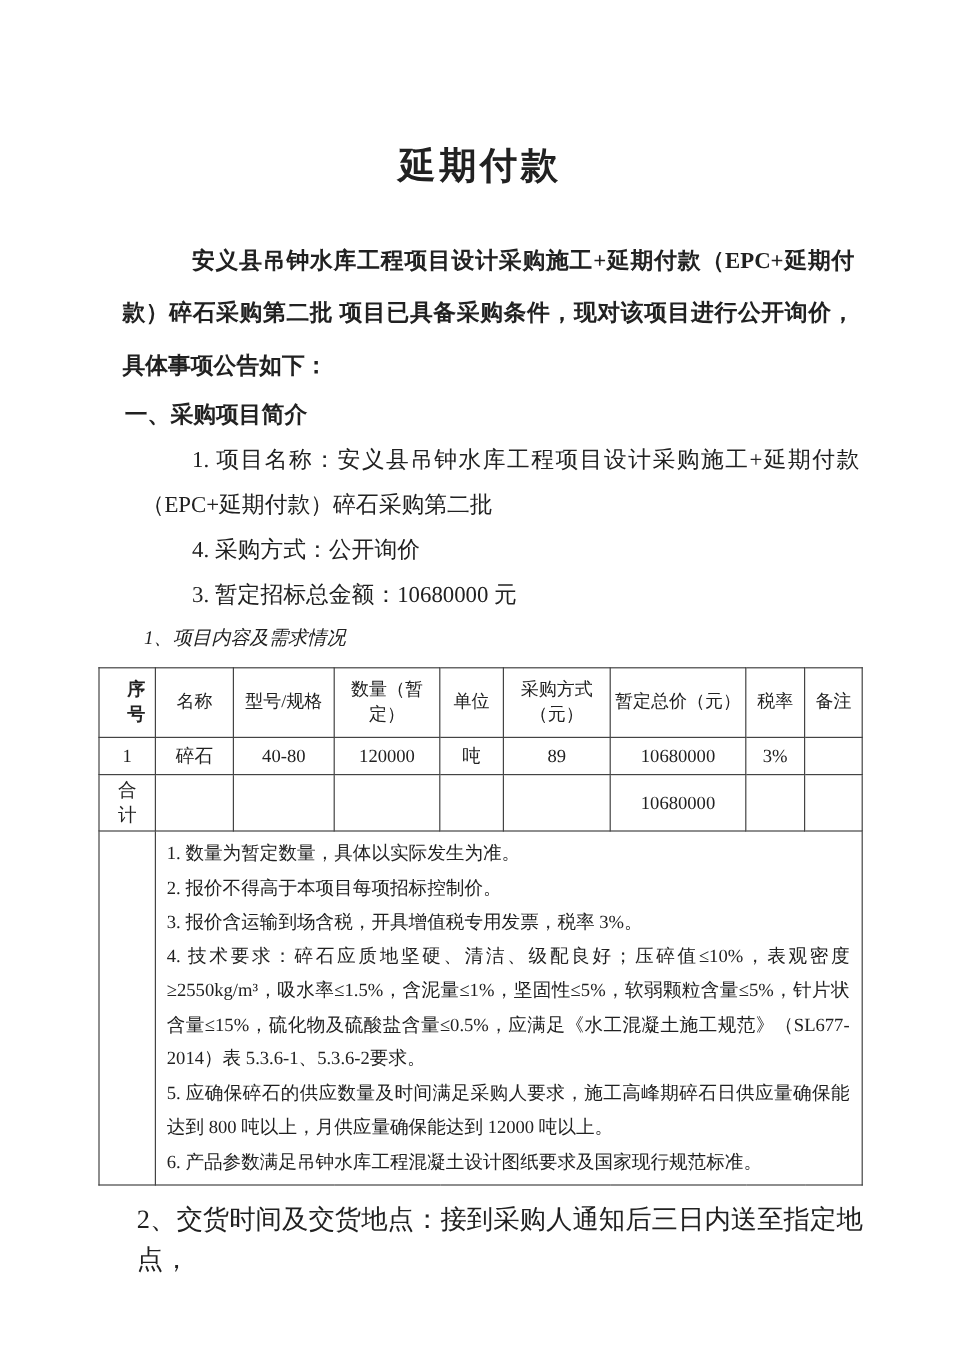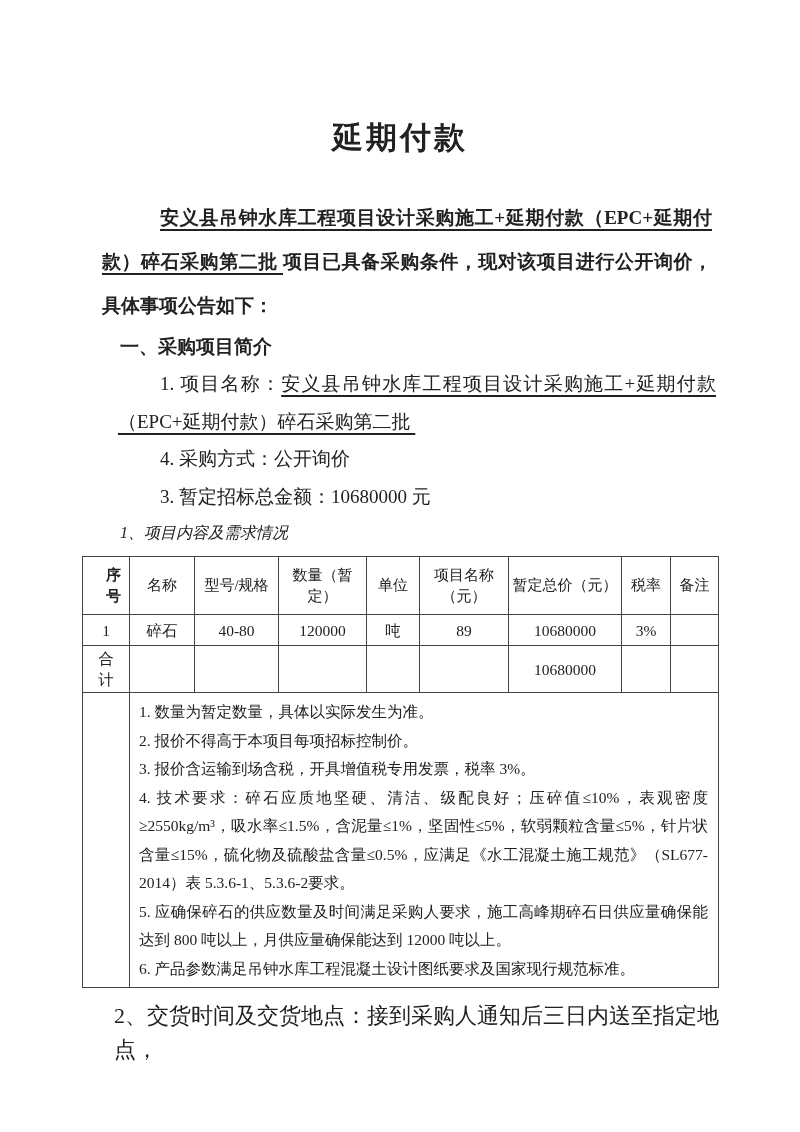--- a/index.html
+++ b/index.html
@@ -34,26 +34,25 @@
   .intro {
     margin: 36px 8px 0 22px;
     font-size: 19px;
     font-weight: bold;
     line-height: 44px;
     text-indent: 58px;
     text-align: justify;
     white-space: pre-wrap;
   }
   .u {
-    text-decoration: underline;
     text-decoration-thickness: 1.5px;
     text-underline-offset: 5px;
   }
   .sec-heading {
-    margin-left: 40px;
+    margin-left: 24px;
     font-size: 19px;
     font-weight: bold;
     line-height: 37px;
   }
   .item {
     margin-left: 38px;
     margin-right: 4px;
     text-indent: 42px;
     font-size: 19px;
     line-height: 37.5px;
@@ -139,21 +138,21 @@
         <col style="width:49px">
         <col style="width:48px">
     </colgroup>
     <tbody>
         <tr class="head-row">
       <th class="narrow">序号</th>
       <th>名称</th>
       <th>型号/规格</th>
       <th>数量（暂定）</th>
       <th>单位</th>
-      <th>项目名称（元）</th>
+      <th>采购方式（元）</th>
       <th>暂定总价（元）</th>
       <th>税率</th>
       <th>备注</th>
     </tr>
     <tr class="data-row">
       <td>1</td>
       <td>碎石</td>
       <td>40-80</td>
       <td>120000</td>
       <td>吨</td>

